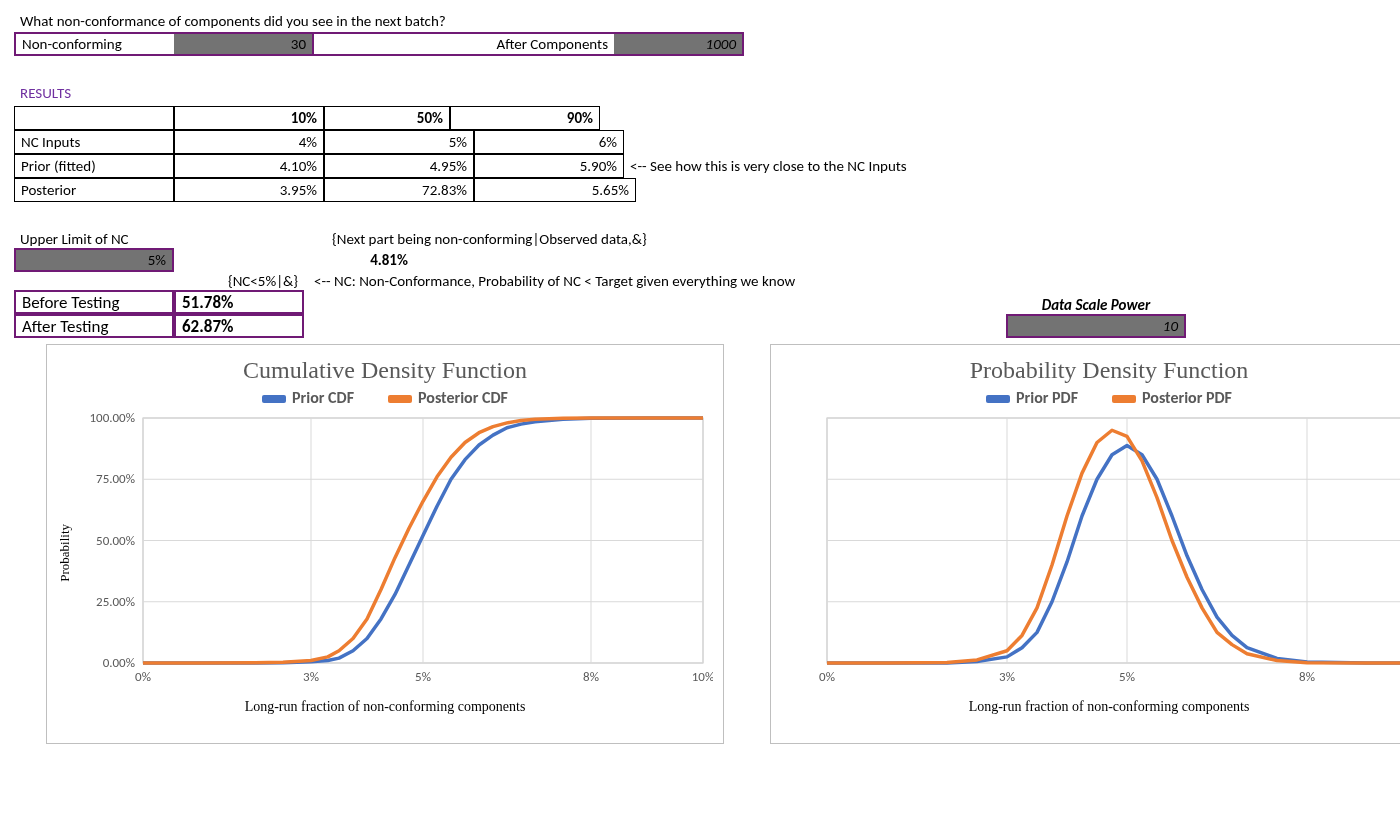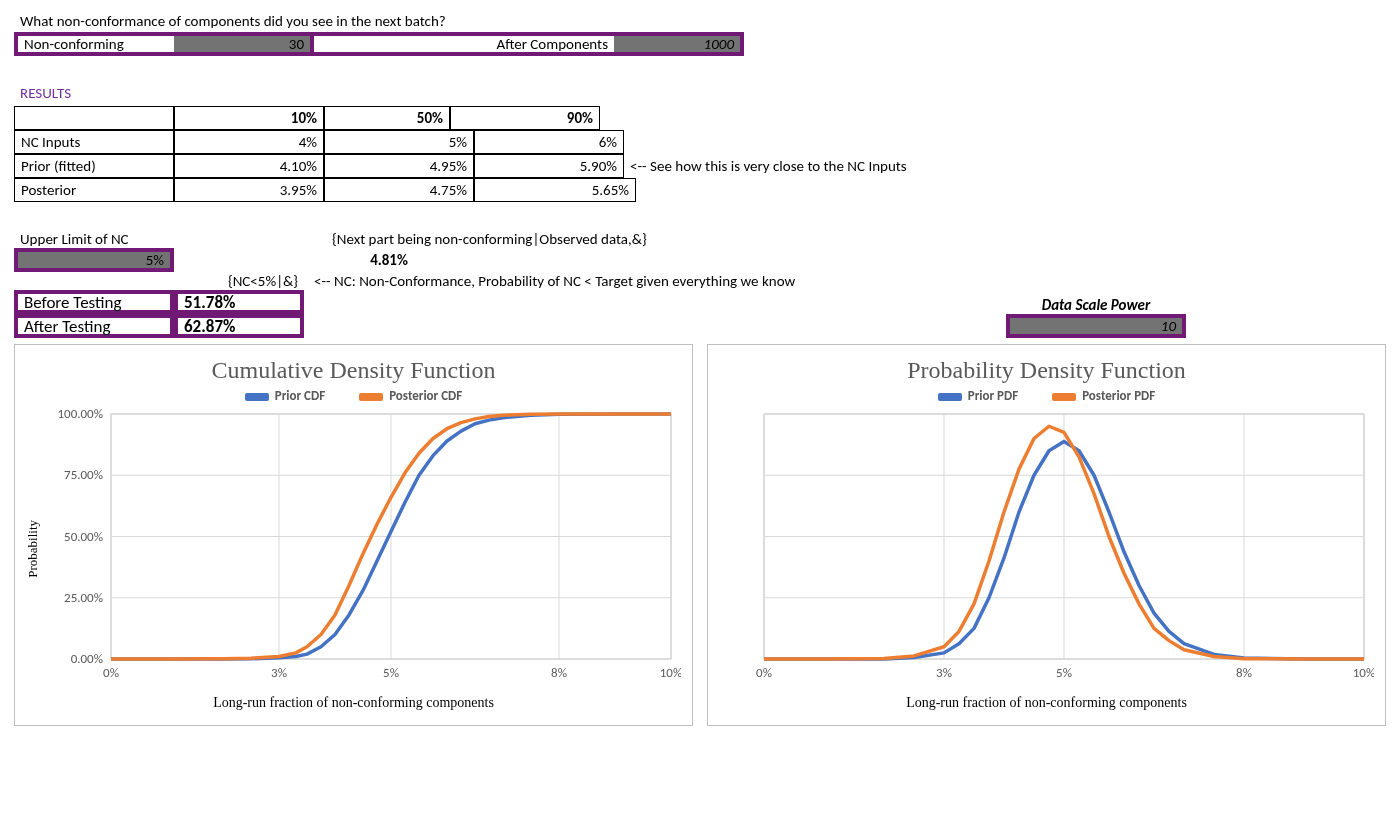--- a/index.html
+++ b/index.html
@@ -8,45 +8,46 @@
     font-size: 15px;
     color: #000;
     margin: 0;
     padding: 10px 14px;
     background: #fff;
     width: 1400px;
   }
   .row { display: flex; align-items: center; }
   .cell {
     padding: 2px 6px;
-    border: 4px solid #701a75;
+    border: 2px solid #701a75;
     height: 24px;
     display: flex;
     align-items: center;
   }
   .green { background: #737373; }
   .bold { font-weight: 700; }
   .italic { font-style: italic; }
   .right { justify-content: flex-end; }
   .purple { color: #7030a0; font-weight: 400; }
   .results-table { margin-top: 4px; }
   .results-table .cell { border: 1px solid #000; }
   .chartbox {
     border: 1px solid #bfbfbf;
-    padding: 8px 10px 14px 10px;
+    padding: 8px 10px 28px 10px;
     position: relative;
+    margin-left: 32px;
   }
   .chart-title {
     text-align: center;
     font-family: "Times New Roman", serif;
     font-size: 24px;
     color: #595959;
     margin: 4px 0 4px 0;
   }
-  .legend { display:flex; gap:34px; justify-content:center; font-size:13px; font-weight:700; color:#595959; margin-bottom:6px;text-align:right;}
+  .legend { display:flex; gap:34px; justify-content:center; font-size:16px; font-weight:700; color:#595959; margin-bottom:6px;text-align:right;}
   .swatch { display:inline-block; width:24px; height:8px; border-radius:2px; vertical-align:middle; margin-right:6px;}
   .sw-blue{background:#4472c4;}
   .sw-orange{background:#ed7d31;}
   .axis-label-y {
     writing-mode: vertical-rl;
     transform: rotate(180deg);
     font-family: "Times New Roman", serif;
     font-size: 13px;
     text-align:center;
   }
@@ -94,21 +95,21 @@
   <div class="row">
     <div class="cell" style="width:160px;">Prior (fitted)</div>
     <div class="cell right" style="width:150px;">4.10%</div>
     <div class="cell right" style="width:150px;">4.95%</div>
     <div class="cell right" style="width:150px;">5.90%</div>
     <div style="padding-left:6px;">&lt;-- See how this is very close to the NC Inputs</div>
   </div>
   <div class="row">
     <div class="cell" style="width:160px;">Posterior</div>
     <div class="cell right" style="width:150px;">3.95%</div>
-    <div class="cell right" style="width:150px;">4.75%</div>
+    <div class="cell right" style="width:150px;">72.83%</div>
     <div class="cell right" style="width:162px;">5.65%</div>
   </div>
 </div>
 
 <div style="height:28px;"></div>
 
 <div class="row">
   <div style="width:300px;padding-left:6px;">Upper Limit of NC</div>
   <div style="padding-left:18px;">{Next part being non-conforming|Observed data,&amp;}</div>
 </div>

